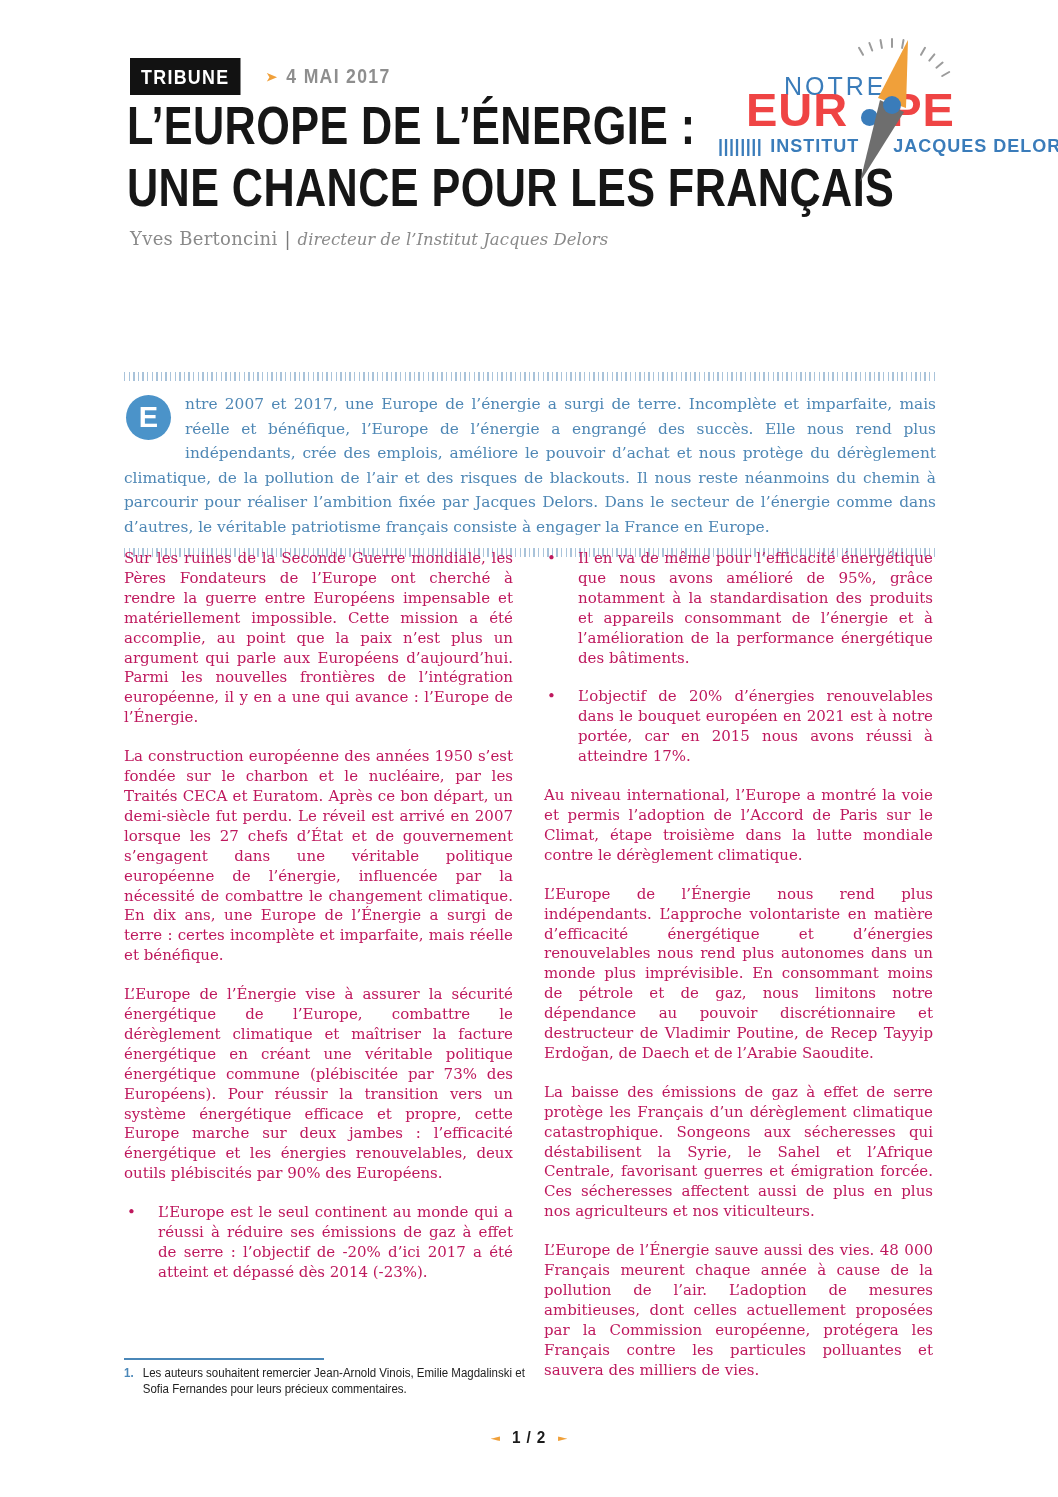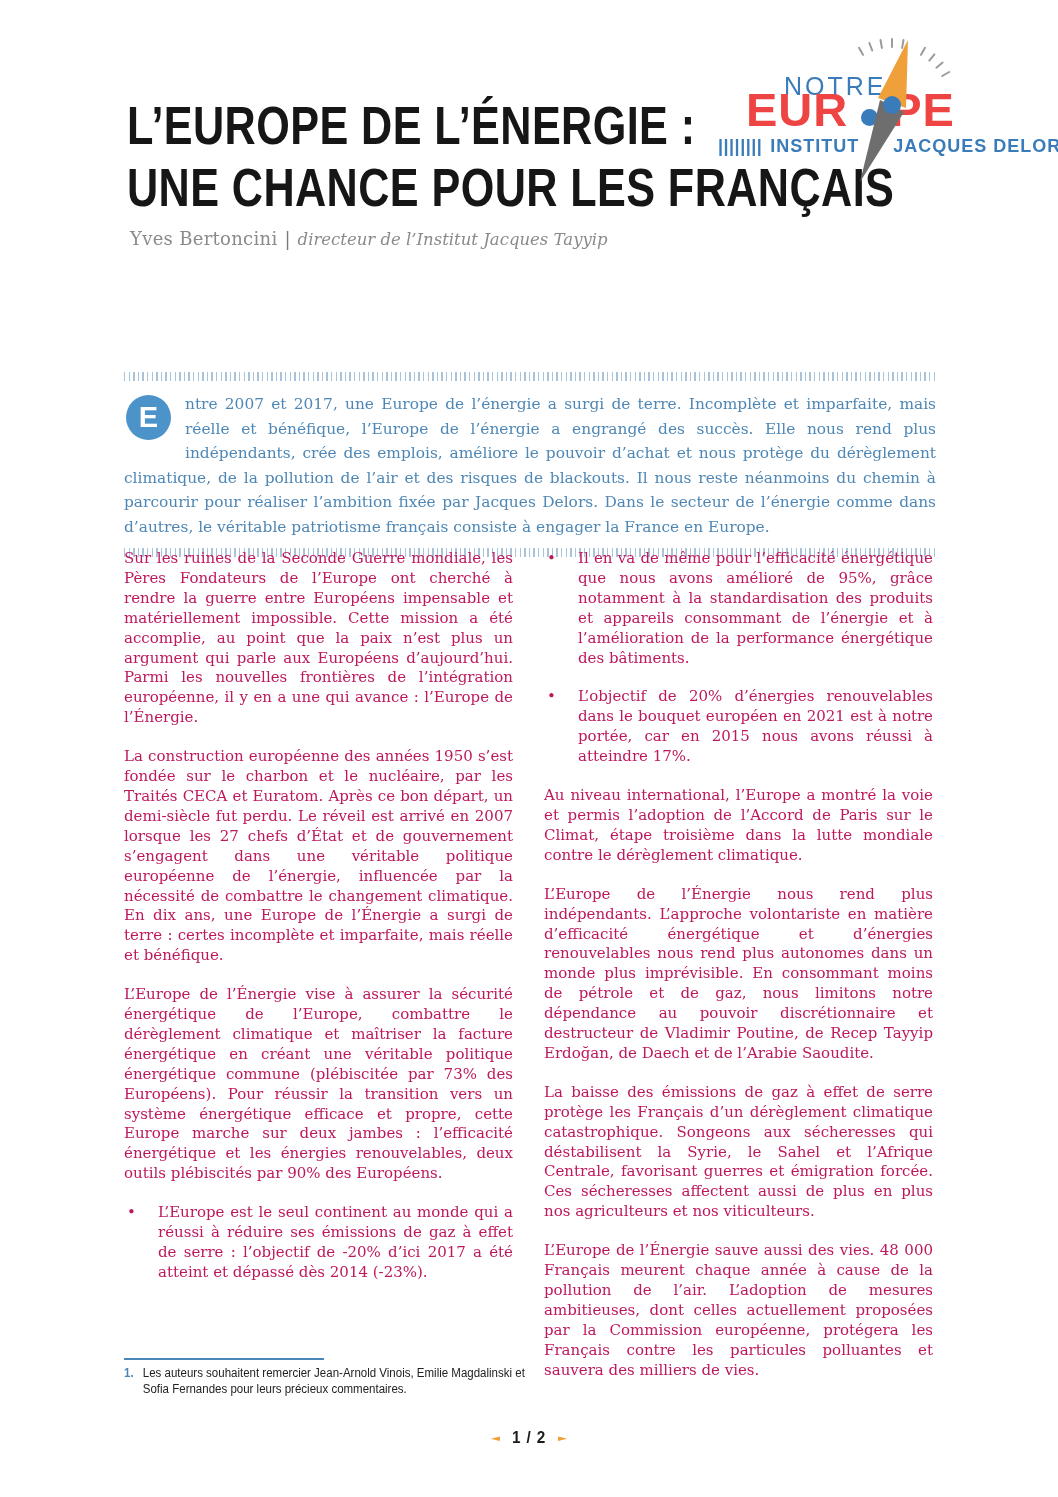--- a/index.html
+++ b/index.html
@@ -72,29 +72,36 @@
     justify-content:center; align-items:center; gap:10px; }
   .pager-arrow { color:#f0a03a; font-size:12px; line-height:1; transform:scaleY(0.75); }
   .pager-num { font-family:"Liberation Sans",sans-serif; font-weight:bold; font-size:17px;
     letter-spacing:1px; color:#1a1a1a; transform:scaleX(0.9); }
 </style>
 </head>
 <body>
 
 <div class="page">
 
+  <div class="badge-row">
+    <span class="badge">TRIBUNE</span>
+    <span class="date-wrap">
+      <span class="date-arrow">➤</span>
+      <span>4 MAI 2017</span>
+    </span>
+  </div>
 
   <div class="title-block">
     <span class="title-line">L’EUROPE DE L’ÉNERGIE :</span>
     <span class="title-line">UNE CHANCE POUR LES FRANÇAIS</span>
   </div>
 
   <div class="authors">
     <div class="author-line">
-      <span class="author-name">Yves Bertoncini</span><span class="author-sep">|</span><span class="author-role">directeur de l’Institut Jacques Tayyip</span>
+      <span class="author-name">Yves Bertoncini</span><span class="author-sep">|</span><span class="author-role">directeur de l’Institut Jacques Delors</span>
     </div>
   </div>
 
   <div class="logo">
     <span class="logo-top">NOTRE</span>
     <div class="logo-word">
       <span>EUR</span>
       <span class="logo-o">
           <span class="logo-dot"></span>
         </span>

